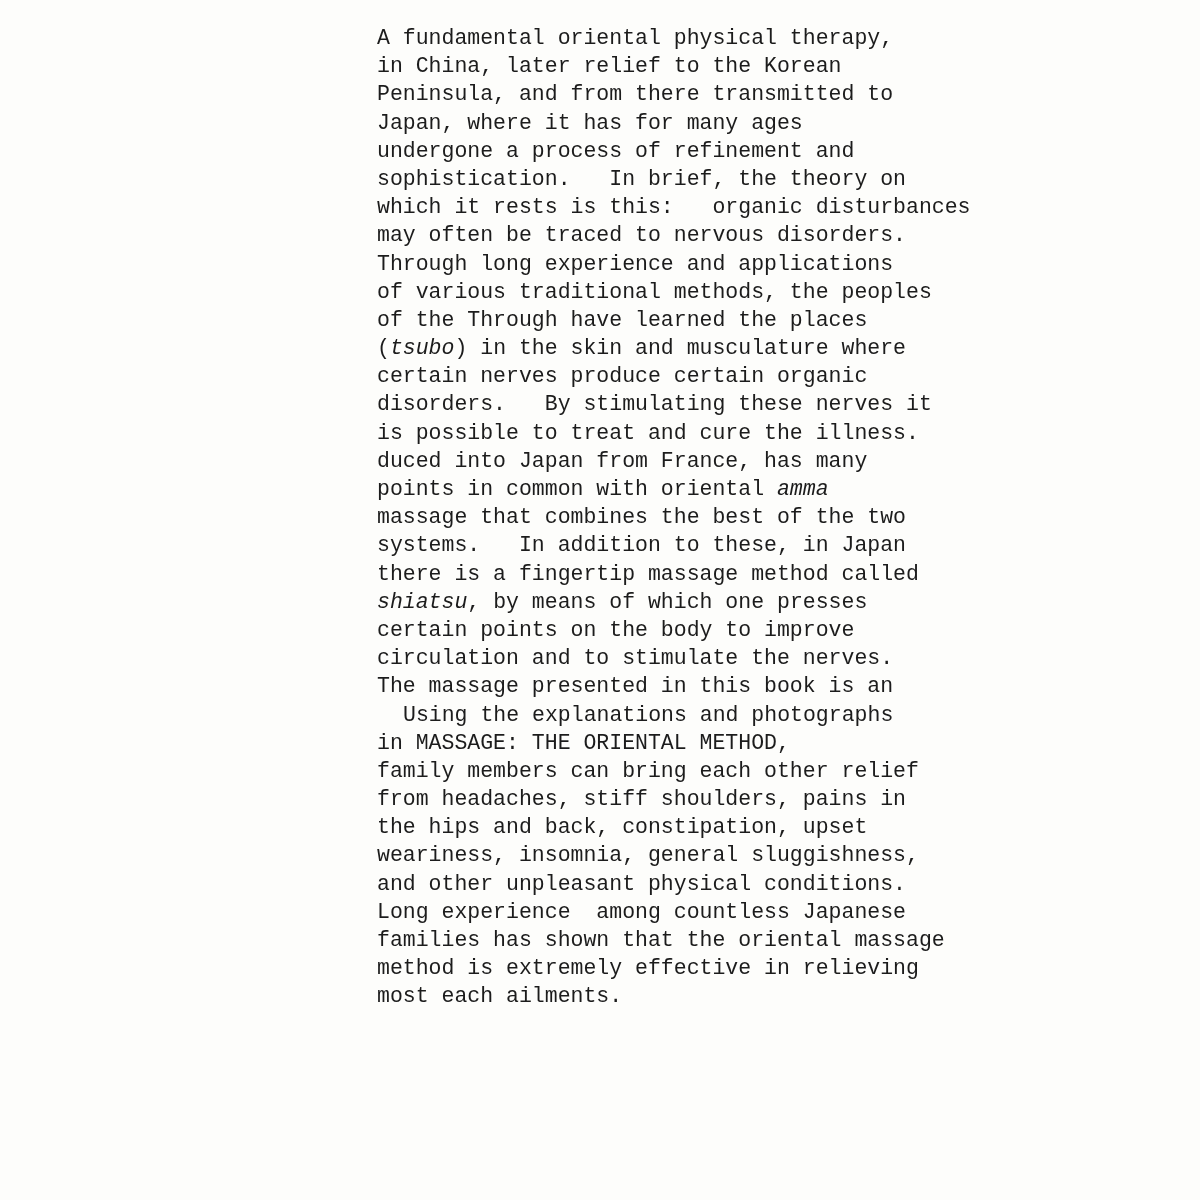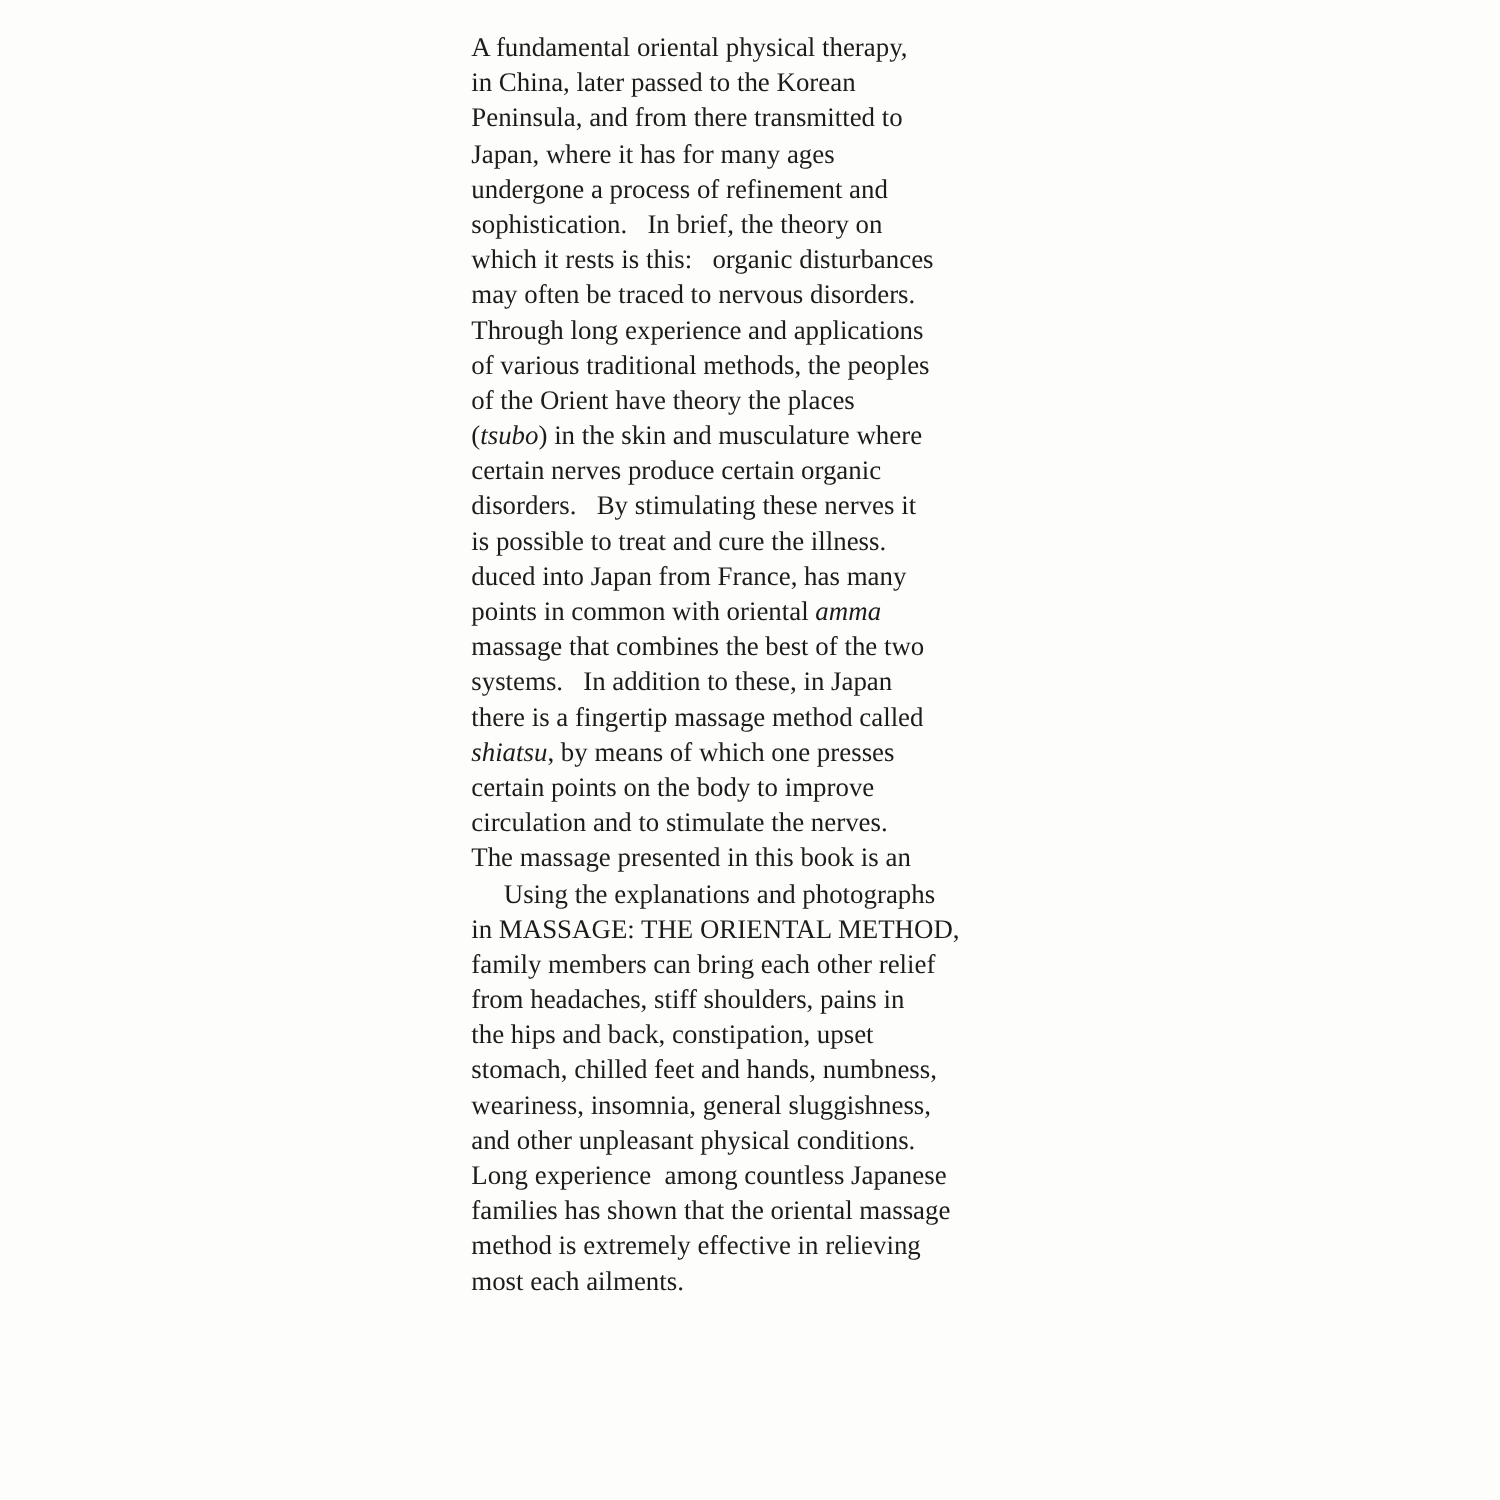--- a/index.html
+++ b/index.html
@@ -6,70 +6,69 @@
     body {
       width: 1200px; height: 1200px;
       background: #fdfdfb;
       position: relative;
       overflow: hidden;
     }
     .page {
       position: absolute;
       left: 377px; top: 24px;
       width: 460px;
-      font-family: Liberation Serif, serif;
+      font-family: Liberation Mono, monospace;
       font-size: 21.5px;
       color: #1c1c1c;
     }
     .line {
       display: block;
       height: 28.2px;
       line-height: 28.2px;
       white-space: pre;
     }
     .indent { padding-left: 26px; }
     em { font-style: italic; }
   </style>
 </head>
 <body>
 
 <div class="page" id="page">
     <div>
       <span class="line"><span>A fundamental oriental physical therapy,</span></span>
-      <span class="line"><span>in China, later passed to the Korean</span></span>
+      <span class="line"><span>in China, later relief to the Korean</span></span>
       <span class="line"><span>Peninsula, and from there transmitted to</span></span>
       <span class="line"><span>Japan, where it has for many ages</span></span>
       <span class="line"><span>undergone a process of refinement and</span></span>
       <span class="line"><span>sophistication.   In brief, the theory on</span></span>
       <span class="line"><span>which it rests is this:   organic disturbances</span></span>
       <span class="line"><span>may often be traced to nervous disorders.</span></span>
       <span class="line"><span>Through long experience and applications</span></span>
       <span class="line"><span>of various traditional methods, the peoples</span></span>
-      <span class="line"><span>of the Orient have theory the places</span></span>
+      <span class="line"><span>of the Through have learned the places</span></span>
       <span class="line"><span>(</span><em>tsubo</em><span>) in the skin and musculature where</span></span>
       <span class="line"><span>certain nerves produce certain organic</span></span>
       <span class="line"><span>disorders.   By stimulating these nerves it</span></span>
       <span class="line"><span>is possible to treat and cure the illness.</span></span>
       <span class="line"><span>duced into Japan from France, has many</span></span>
       <span class="line"><span>points in common with oriental </span><em>amma</em></span>
       <span class="line"><span>massage that combines the best of the two</span></span>
       <span class="line"><span>systems.   In addition to these, in Japan</span></span>
       <span class="line"><span>there is a fingertip massage method called</span></span>
       <span class="line"><em>shiatsu</em><span>, by means of which one presses</span></span>
       <span class="line"><span>certain points on the body to improve</span></span>
       <span class="line"><span>circulation and to stimulate the nerves.</span></span>
       <span class="line"><span>The massage presented in this book is an</span></span>
     </div>
     <div>
       <span class="line indent"><span>Using the explanations and photographs</span></span>
       <span class="line"><span>in MASSAGE: THE ORIENTAL METHOD,</span></span>
       <span class="line"><span>family members can bring each other relief</span></span>
       <span class="line"><span>from headaches, stiff shoulders, pains in</span></span>
       <span class="line"><span>the hips and back, constipation, upset</span></span>
-      <span class="line"><span>stomach, chilled feet and hands, numbness,</span></span>
       <span class="line"><span>weariness, insomnia, general sluggishness,</span></span>
       <span class="line"><span>and other unpleasant physical conditions.</span></span>
       <span class="line"><span>Long experience  among countless Japanese</span></span>
       <span class="line"><span>families has shown that the oriental massage</span></span>
       <span class="line"><span>method is extremely effective in relieving</span></span>
       <span class="line"><span>most each ailments.</span></span>
     </div>
   </div>
 
 </body></html>

